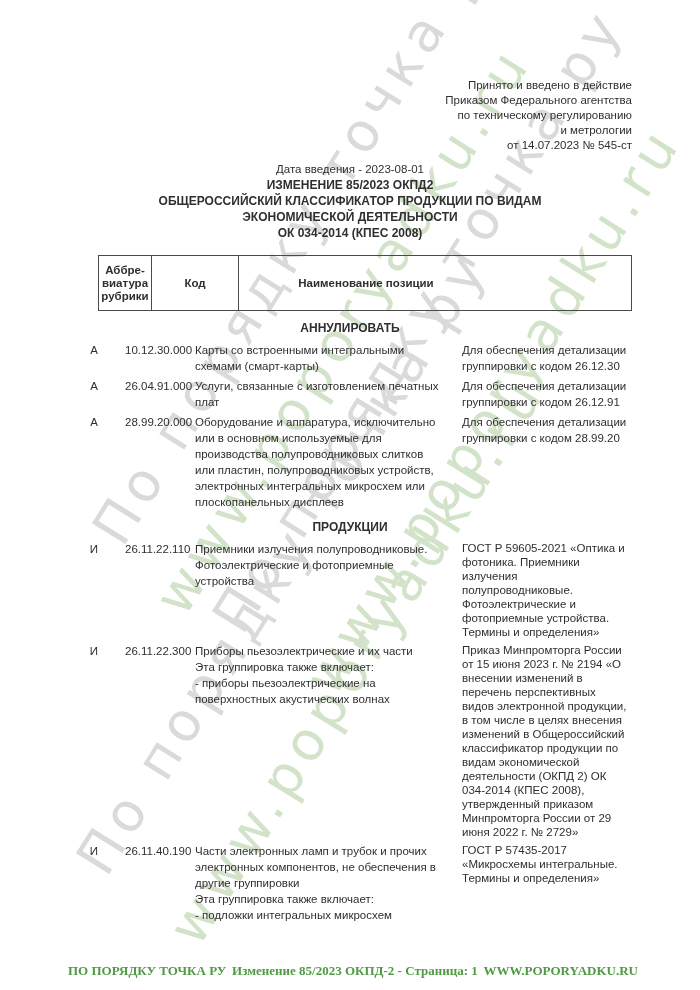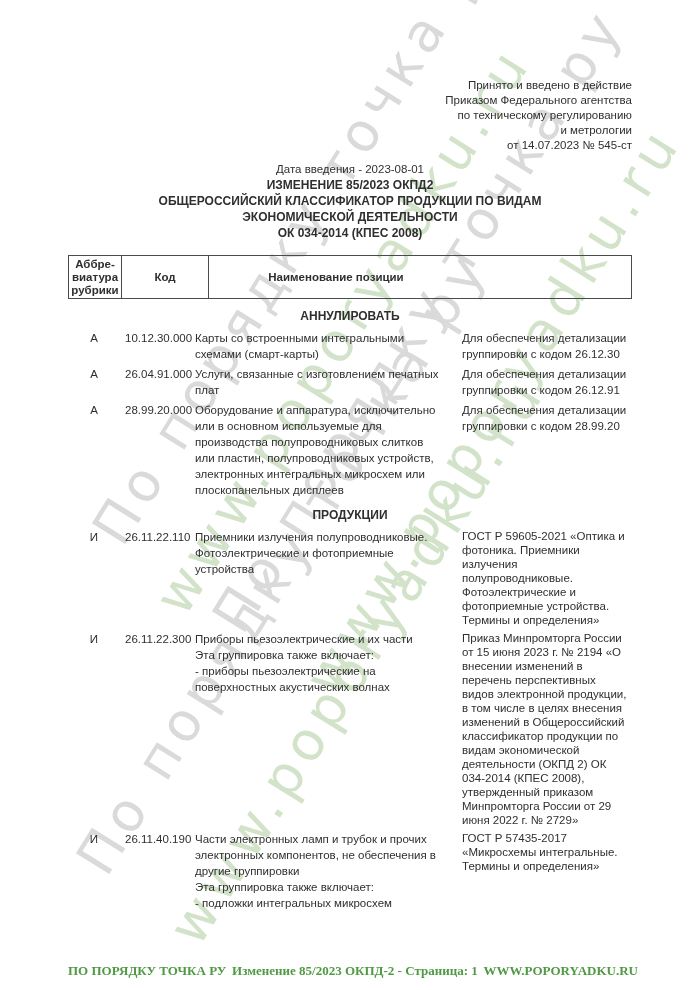--- a/index.html
+++ b/index.html
@@ -31,21 +31,21 @@
     margin-top:78px;text-align:right;line-height:15px;white-space:pre-line;
   }
   .intro-date{margin-top:9px;text-align:center;line-height:15px;}
   .doc-title{
     text-align:center;font-weight:bold;font-size:12px;
     line-height:16px;white-space:pre-line;
   }
   
   .thead{
     margin-top:14px;display:grid;grid-template-columns:52px 87px 255px 170px;
-    border:1px solid #4a4a4a;box-sizing:border-box;height:44px;
+    border:1px solid #4a4a4a;box-sizing:border-box;height:56px;margin-left:30px;
   }
   .th{
     display:flex;align-items:center;justify-content:center;text-align:center;
     font-weight:bold;line-height:13px;white-space:pre-line;
     border-left:1px solid #4a4a4a;padding:2px;
   }
   .th:first-child{border-left:none;}
   .section-heading{
     text-align:center;font-weight:bold;font-size:12px;
     margin:10px 0 6px 0;line-height:15px;

